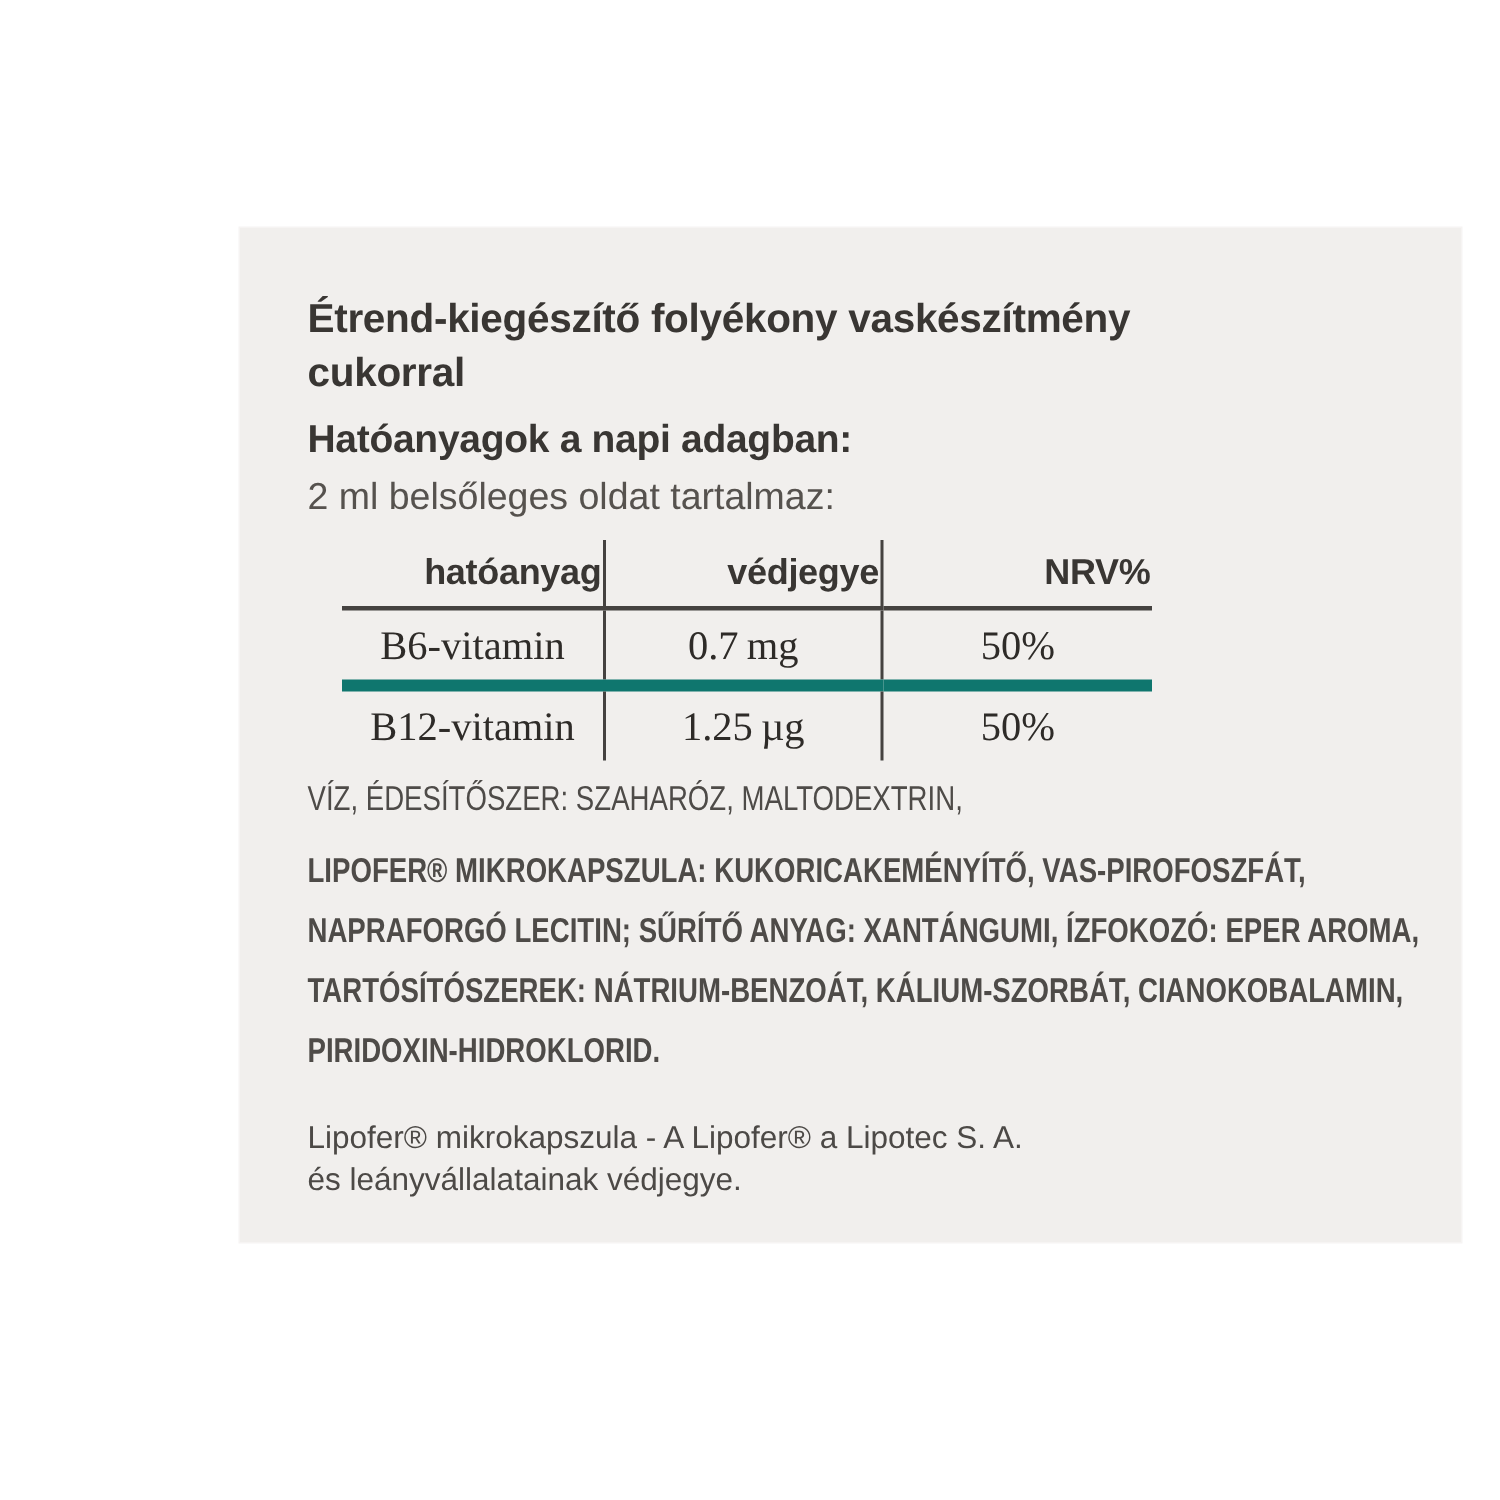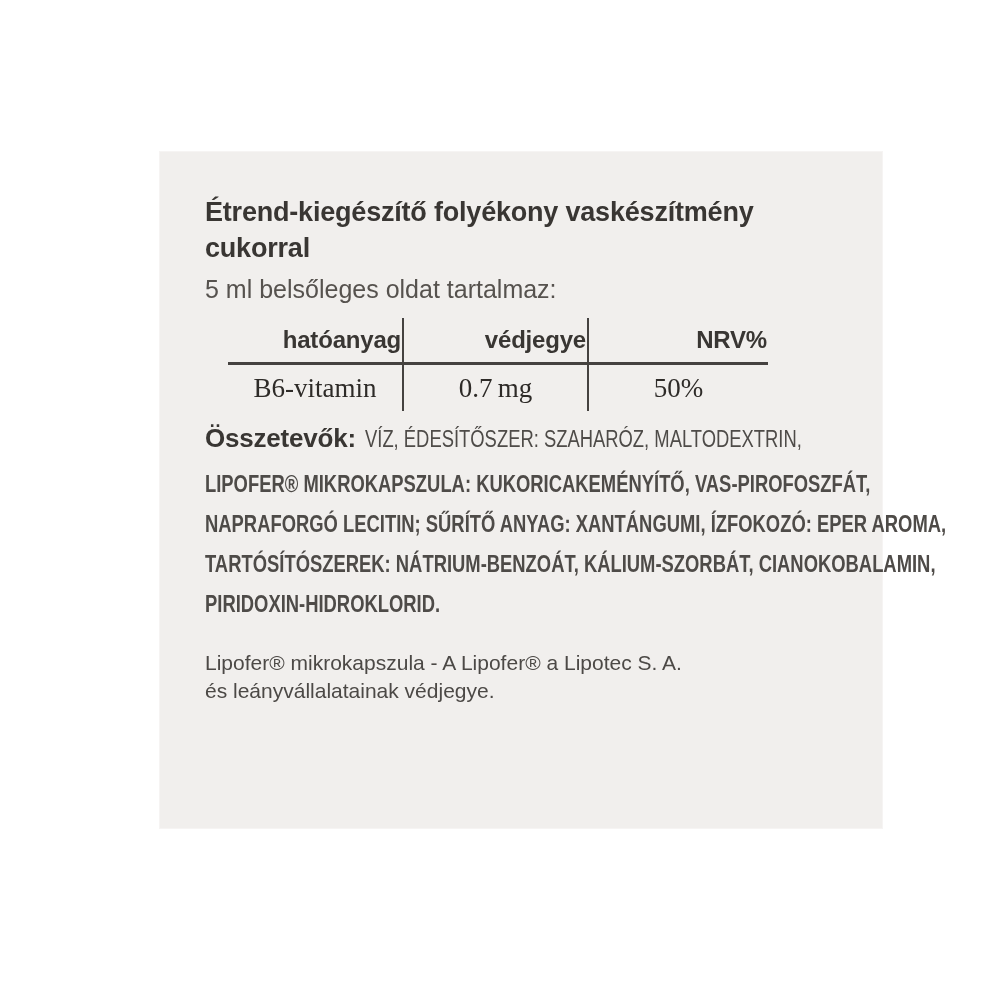--- a/index.html
+++ b/index.html
@@ -6,21 +6,21 @@
   body {
     width: 1000px; height: 1000px;
     background: #ffffff;
     font-family: "Liberation Sans", sans-serif;
     position: relative;
     overflow: hidden;
   }
   .card {
     position: absolute;
     left: 160px; top: 152px;
-    width: 722px; height: 676px;
+    width: 814px; height: 676px;
     background: #f1efed;
     box-shadow: 0 0 0 1px #f6f4f3;
     box-sizing: border-box;
     padding: 42px 38px 0 45px;
   }
   .title {
     font-weight: bold;
     font-size: 27px;
     line-height: 36px;
     color: #393633;
@@ -105,22 +105,23 @@
   }
 </style>
 </head>
 <body>
 
 <div class="card">
 
   <div class="title">Étrend-kiegészítő folyékony vaskészítmény
 cukorral</div>
 
+  <div class="heading">Hatóanyagok a napi adagban:</div>
 
-  <div class="serving">5 ml belsőleges oldat tartalmaz:</div>
+  <div class="serving">2 ml belsőleges oldat tartalmaz:</div>
 
   <div class="tablewrap">
     <table class="nutrients">
       <colgroup>
           <col class="c1">
           <col class="c2">
           <col class="c3">
         </colgroup>
       <thead>
         <tr>
@@ -128,28 +129,32 @@
           <th class="divider">védjegye</th>
           <th>NRV%</th>
         </tr>
       </thead>
       <tbody>
         <tr>
           <td class="divider">B6-vitamin</td>
           <td class="divider">0.7 mg</td>
           <td>50%</td>
         </tr>
+        <tr>
+          <td class="divider">B12-vitamin</td>
+          <td class="divider">1.25 µg</td>
+          <td>50%</td>
+        </tr>
       </tbody>
     </table>
   </div>
 
 
   <div class="ingredients">
     <div class="ing-line1">
-      <span class="ing-label">Összetevők:</span>
       <span class="ing-caps">VÍZ, ÉDESÍTŐSZER: SZAHARÓZ, MALTODEXTRIN,</span>
     </div>
     <div class="ing-line">
       <span class="ing-caps">LIPOFER® MIKROKAPSZULA:  KUKORICAKEMÉNYÍTŐ, VAS-PIROFOSZFÁT,</span>
     </div>
     <div class="ing-line">
       <span class="ing-caps">NAPRAFORGÓ LECITIN; SŰRÍTŐ ANYAG: XANTÁNGUMI, ÍZFOKOZÓ: EPER AROMA,</span>
     </div>
     <div class="ing-line">
       <span class="ing-caps">TARTÓSÍTÓSZEREK: NÁTRIUM-BENZOÁT, KÁLIUM-SZORBÁT, CIANOKOBALAMIN,</span>

